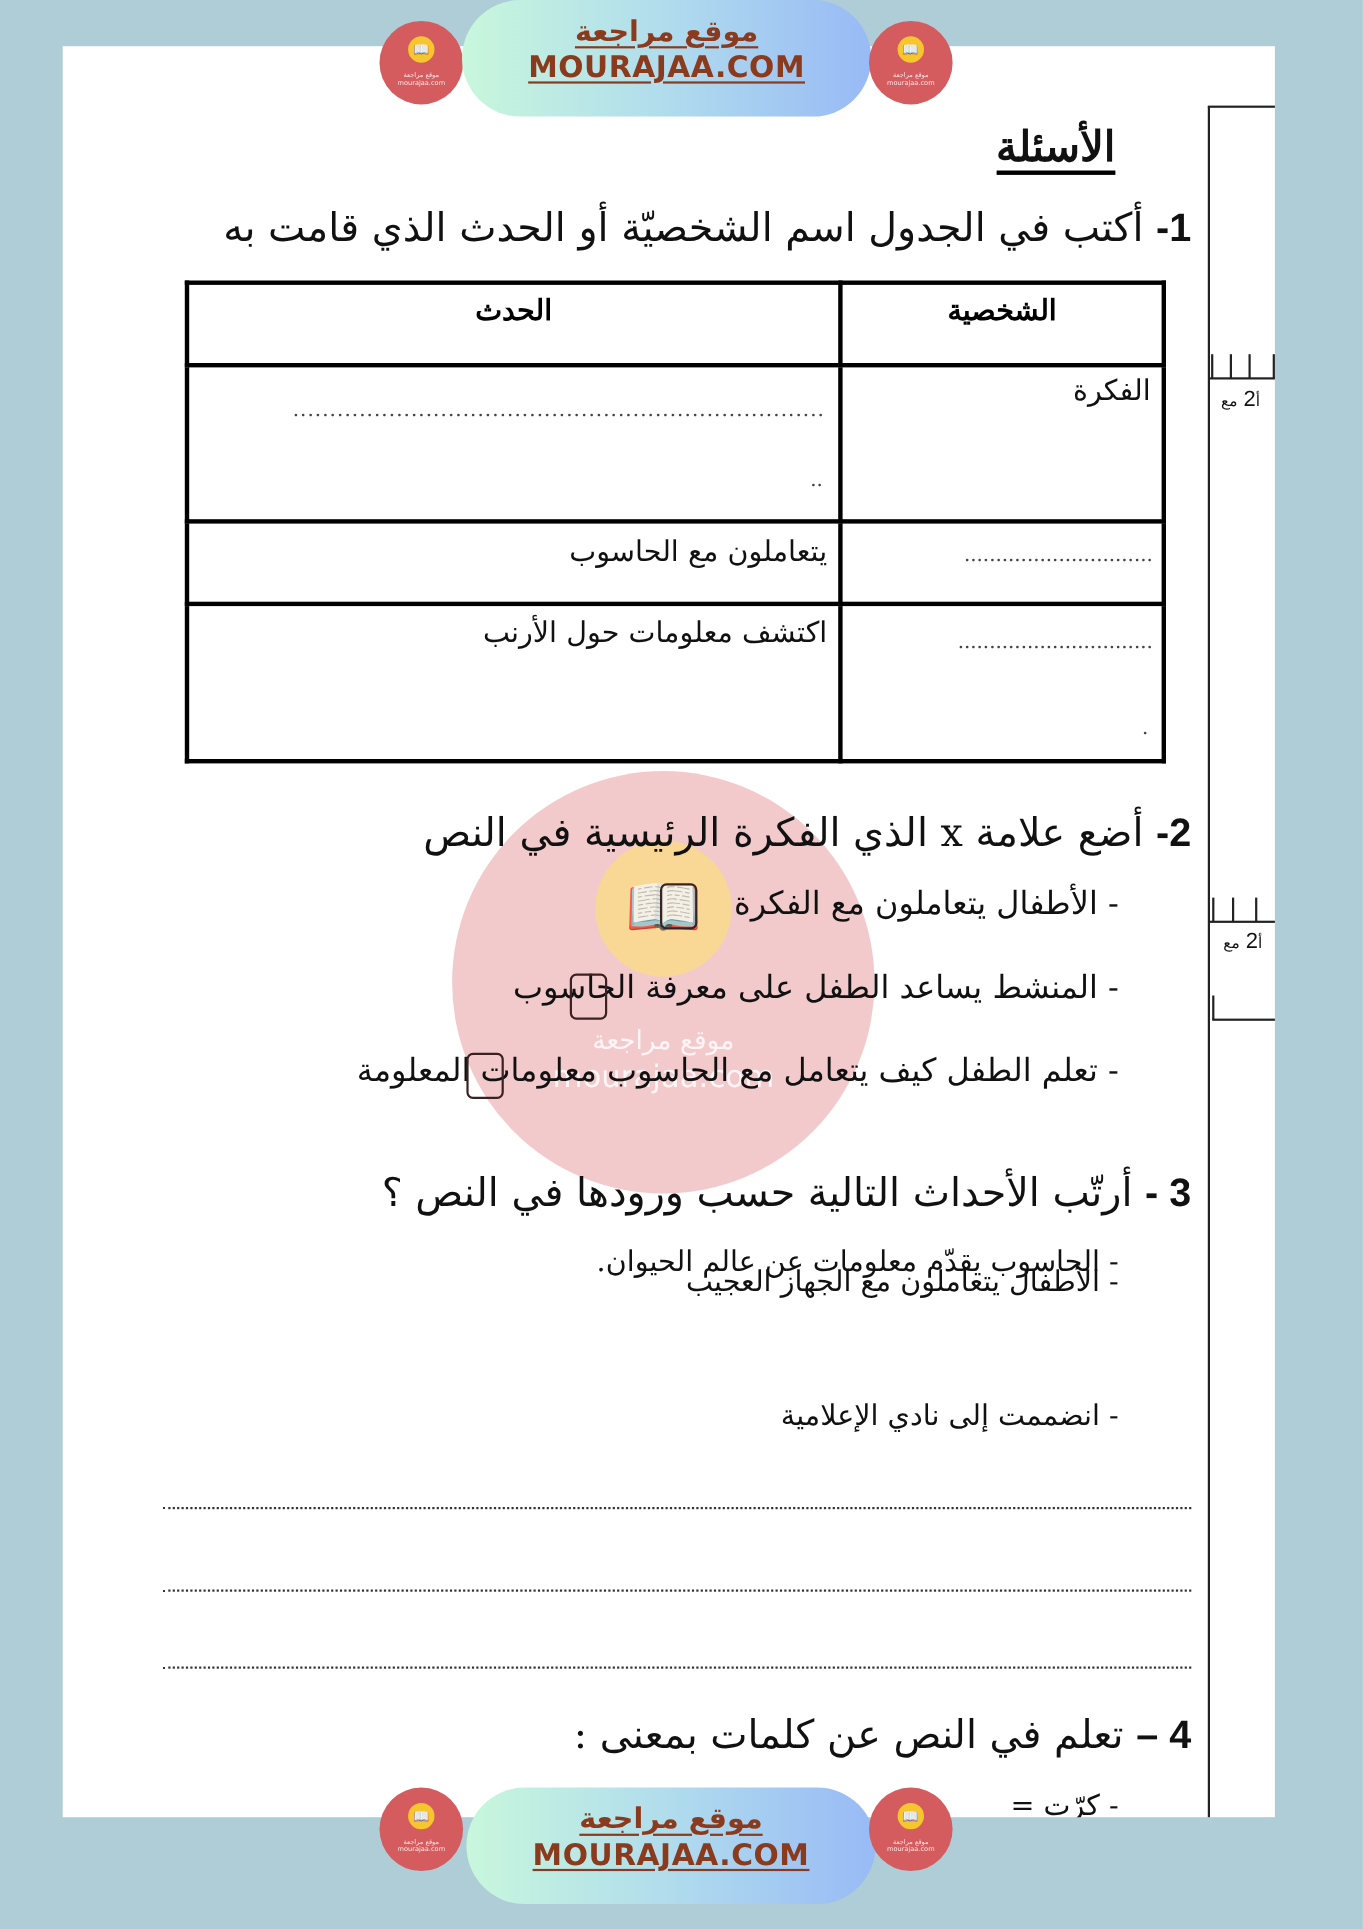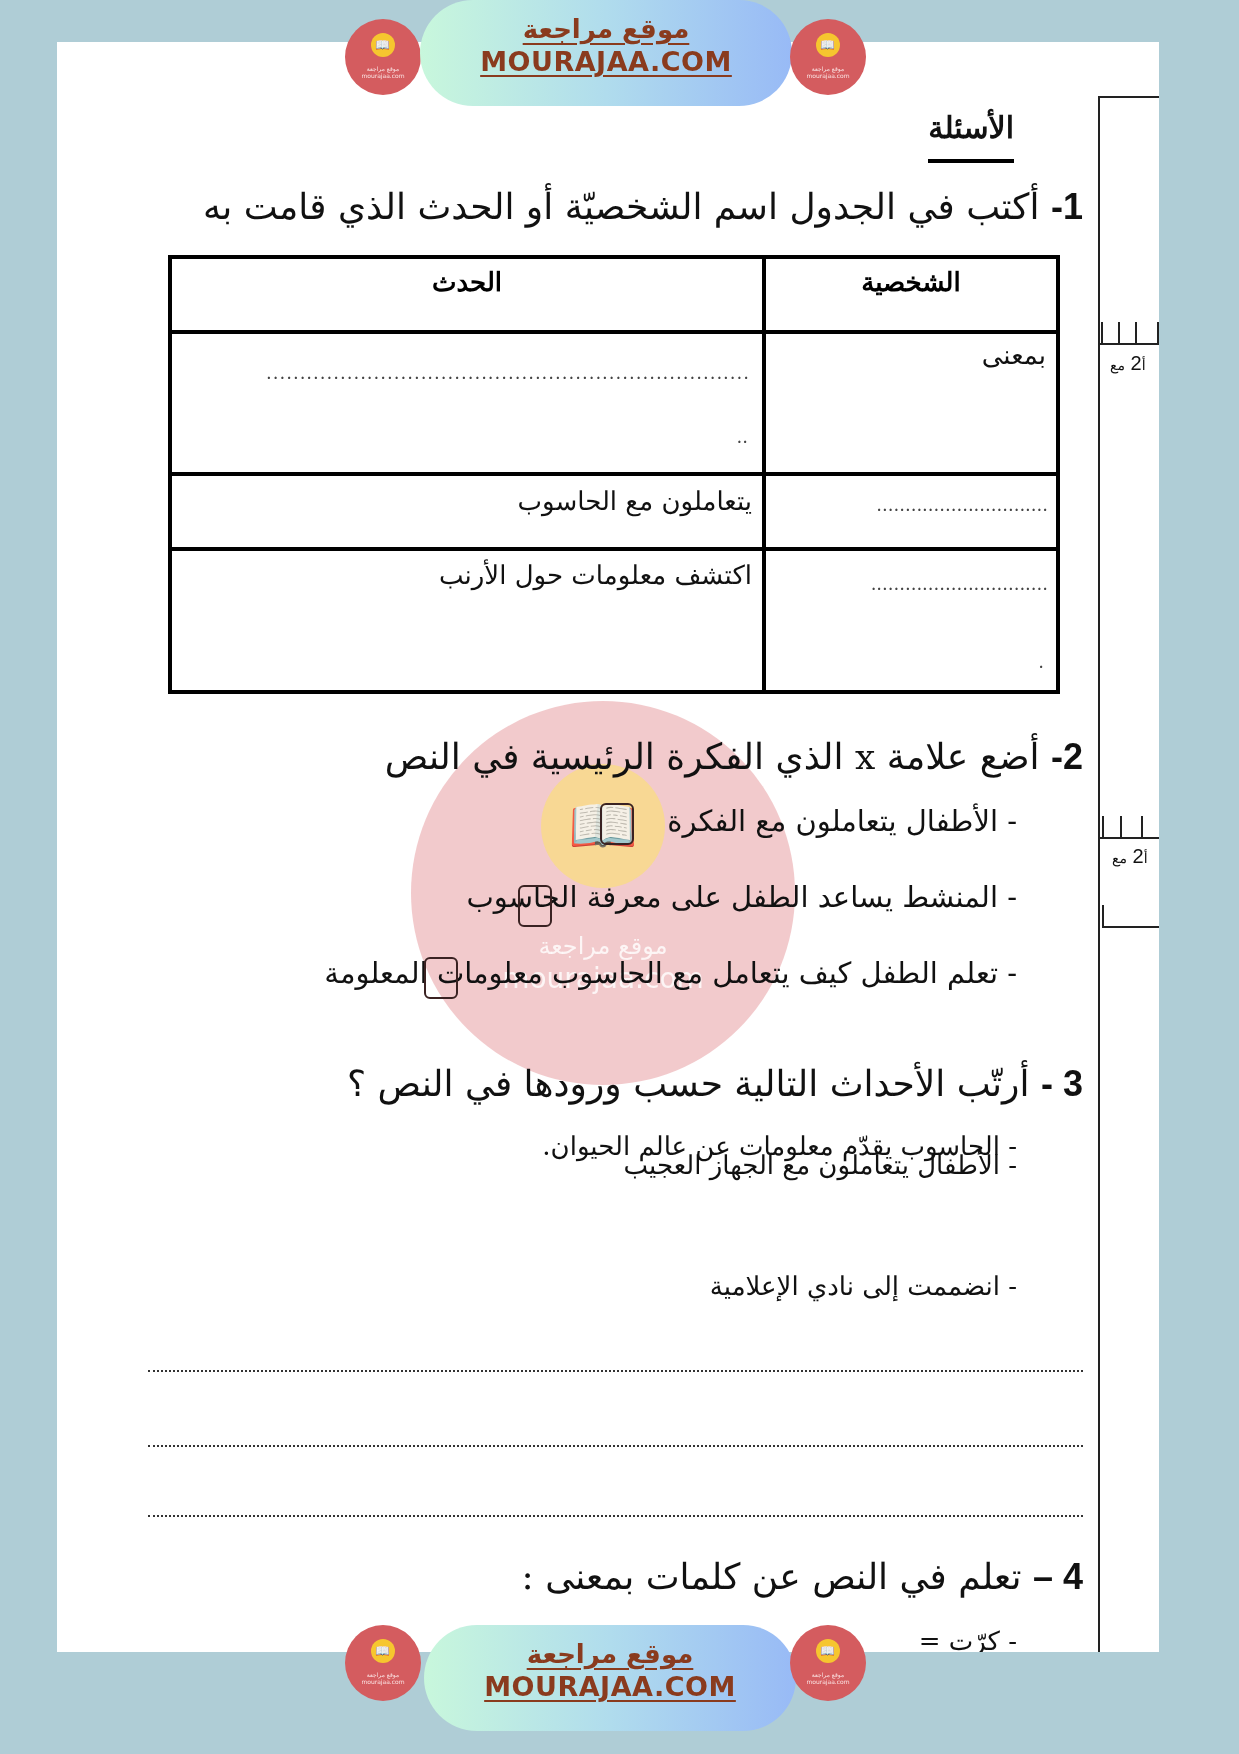--- a/index.html
+++ b/index.html
@@ -30,21 +30,21 @@
   .badge .book {
     position:absolute; left:26px; top:14px; width:24px; height:24px; border-radius:50%;
     background:#f6c62f; color:#fff; font-size:12px; line-height:24px; text-align:center;
   }
   .badge .cap {
     position:absolute; left:0; right:0; top:46px; text-align:center;
     font-family:"DejaVu Sans", sans-serif; font-size:6px; color:#fbe4e4; line-height:7px;
   }
 
   
-  .title { font-size:30px; font-weight:bold; border-bottom:4px solid #000; padding-bottom:14px; }
+  .title { font-size:38px; font-weight:bold; border-bottom:4px solid #000; padding-bottom:0; }
   .q { font-size:36px; }
   .q b { font-family:"Liberation Sans", sans-serif; }
   .opt { font-size:29px; }
   .item { font-size:26px; }
 
   table.grid {
     position:absolute; left:168px; top:255px; width:892px; height:439px;
     border-collapse:collapse; direction:rtl;
   }
   table.grid td, table.grid th {
@@ -106,21 +106,21 @@
 </div>
 
 <table class="grid">
   <tbody>
       <tr style="height:75px;">
     <th style="width:290px;">الشخصية</th>
     <th>الحدث</th>
   </tr>
   <tr style="height:142px;">
     <td>
-      <div class="cell-text rtl">بمعنى</div>
+      <div class="cell-text rtl">الفكرة</div>
     </td>
     <td>
       <div class="rtl" style="position:absolute; right:12px; top:28px; font-size:18px; color:#444; letter-spacing:1px;">........................................................................</div>
       <div class="rtl" style="position:absolute; right:14px; top:92px; font-size:18px; color:#444;">..</div>
     </td>
   </tr>
   <tr style="height:75px;">
     <td>
       <div class="rtl" style="position:absolute; right:8px; top:18px; font-size:18px; color:#444;">..............................</div>
     </td>

